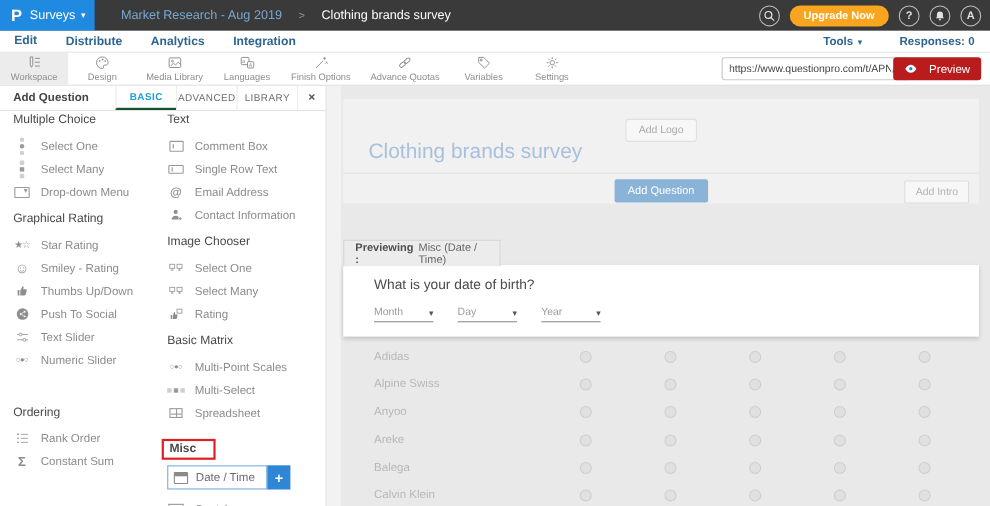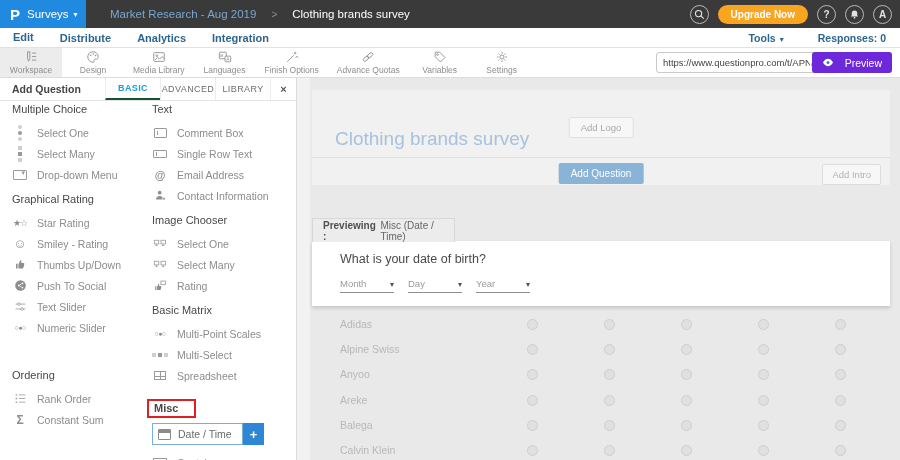--- a/index.html
+++ b/index.html
@@ -30,21 +30,21 @@
   .tools::after{content:"▾";font-size:8px;margin-left:4px}
   .responses{font-weight:600}
 
   
   .toolbar{position:absolute;left:0;top:48px;width:900px;height:30px;background:#fff;border-bottom:1px solid #dcdcdc;display:flex}
   .ttab{height:29px;display:flex;flex-direction:column;align-items:center;justify-content:center;gap:1px;color:#8e8e8e;font-size:8.5px;padding:0 9px;min-width:62px;cursor:pointer}
   .ttab.active{background:#ececec}
   .ttab svg{display:block}
   .urlbox{position:absolute;right:72px;top:52px;width:172px;height:21px;border:1px solid #c9c9c9;border-radius:3px;display:flex;align-items:center;background:#fff;padding:0 6px}
   .urlbox input{border:0;outline:0;flex:1;font-size:9.5px;color:#444;font-family:inherit;background:transparent;min-width:0}
-  .pbtn{position:absolute;right:8px;top:52px;height:21px;background:#6d28d9;color:#fff;border-radius:3px;display:flex;align-items:center;gap:11px;padding:0 10px;font-size:10.5px;cursor:pointer}
+  .pbtn{position:absolute;right:8px;top:52px;height:21px;background:#b91c1c;color:#fff;border-radius:3px;display:flex;align-items:center;gap:11px;padding:0 10px;font-size:10.5px;cursor:pointer}
 
   
   .panel{position:absolute;left:0;top:78px;width:297px;height:382px;background:#fff;border-right:1px solid #ddd}
   .p-head{height:23px;border-bottom:1px solid #e4e4e4;display:flex;align-items:stretch}
   .p-title{font-weight:700;font-size:10.5px;color:#444;padding-left:12px;flex:1;display:flex;align-items:center}
   .ptab{width:55px;border-left:1px solid #ececec;display:flex;align-items:center;justify-content:center;font-size:9px;color:#6d6d6d;letter-spacing:.4px;cursor:pointer}
   .ptab.active{color:#1f9bd7;font-weight:700;border-bottom:2px solid #14532d}
   .p-close{width:26px;border-left:1px solid #ececec;display:flex;align-items:center;justify-content:center;color:#555;font-weight:700;font-size:11px;cursor:pointer}
   .grp{position:absolute;width:138px}
   .grp h4{font-size:11px;color:#484848;font-weight:400;margin-bottom:7px}
@@ -77,32 +77,32 @@
 
   
   .misc-h{display:inline-block;border:2px solid #dd2025;padding:1px 16px 2px 5px;font-size:11px;font-weight:700;color:#484848;margin:-3px 0 5px -5px}
   .dt-row{display:flex;align-items:stretch;width:112px;height:22px;margin-bottom:7px}
   .dt-box{flex:1;display:flex;align-items:center;gap:7px;border:1px solid #79aede;background:#fff;color:#6b6b6b;font-size:10.5px;padding-left:5px;cursor:pointer}
   .dt-add{width:21px;background:#2e86d5;color:#fff;display:flex;align-items:center;justify-content:center;font-weight:700;font-size:13px;cursor:pointer}
   .gutter{position:absolute;left:297px;top:78px;width:13px;height:382px;background:#f2f2f2}
 
   
   .hcard{position:absolute;left:312px;top:90px;width:578px;height:95px;background:#f1f1f1}
-  .add-logo{position:absolute;left:50%;transform:translateX(-50%);top:27px;background:#f7f7f7;border:1px solid #e0e0e0;border-radius:3px;color:#a9a9a9;font-size:9.5px;padding:4px 11px;cursor:pointer}
+  .add-logo{position:absolute;left:50%;transform:translateX(-50%);top:18px;background:#f7f7f7;border:1px solid #e0e0e0;border-radius:3px;color:#a9a9a9;font-size:9.5px;padding:4px 11px;cursor:pointer}
   .s-title{position:absolute;left:23px;top:38px;font-size:19px;color:#a7c1de;font-weight:400}
   .hdiv{position:absolute;left:0;right:0;top:67px;border-top:1px solid #e0e0e0}
   .add-q{position:absolute;left:50%;transform:translateX(-50%);top:73px;background:#8ab3d8;color:#fff;border-radius:2px;font-size:10px;padding:5px 12px;cursor:pointer}
   .add-intro{position:absolute;right:9px;top:74px;background:#f7f7f7;border:1px solid #dcdcdc;border-radius:2px;color:#b3b3b3;font-size:9.5px;padding:4px 9px;cursor:pointer}
 
   
   .ptab-card{position:absolute;left:312px;top:218px;width:143px;height:24px;background:#ececec;border:1px solid #d7d7d7;border-bottom:none;display:flex;align-items:center;padding-left:10px;font-size:10px;color:#666;z-index:3}
   .ptab-card b{color:#4f4f4f;margin-right:4px;font-weight:700}
   .pcard{position:absolute;left:312px;top:241px;width:578px;height:65px;background:#fff;box-shadow:0 2px 4px rgba(0,0,0,.16);z-index:2}
   .pq{position:absolute;left:28px;top:11px;font-size:12.5px;color:#4a4a4a}
-  .dsels{position:absolute;left:28px;top:37px;display:flex;gap:14px}
+  .dsels{position:absolute;left:28px;top:37px;display:flex;gap:22px}
   .dsel{width:54px;border-bottom:1px solid #8f8f8f;display:flex;justify-content:space-between;align-items:flex-end;font-size:9.5px;color:#9a9a9a;padding-bottom:3px;cursor:pointer}
   .dsel .car{color:#555;font-size:8px}
 
   
   #matrix{position:absolute;left:312px;top:310px;width:588px;height:150px}
   .mrow{position:absolute;left:0;right:0;height:14px}
   .mlabel{position:absolute;left:28px;top:0;color:#b8b8b8;font-size:10.5px}
   .mradio{position:absolute;top:1px;width:11px;height:11px;border-radius:50%;background:#e0e0e0;border:1px solid #cecece;cursor:pointer}
 </style>
 </head>

